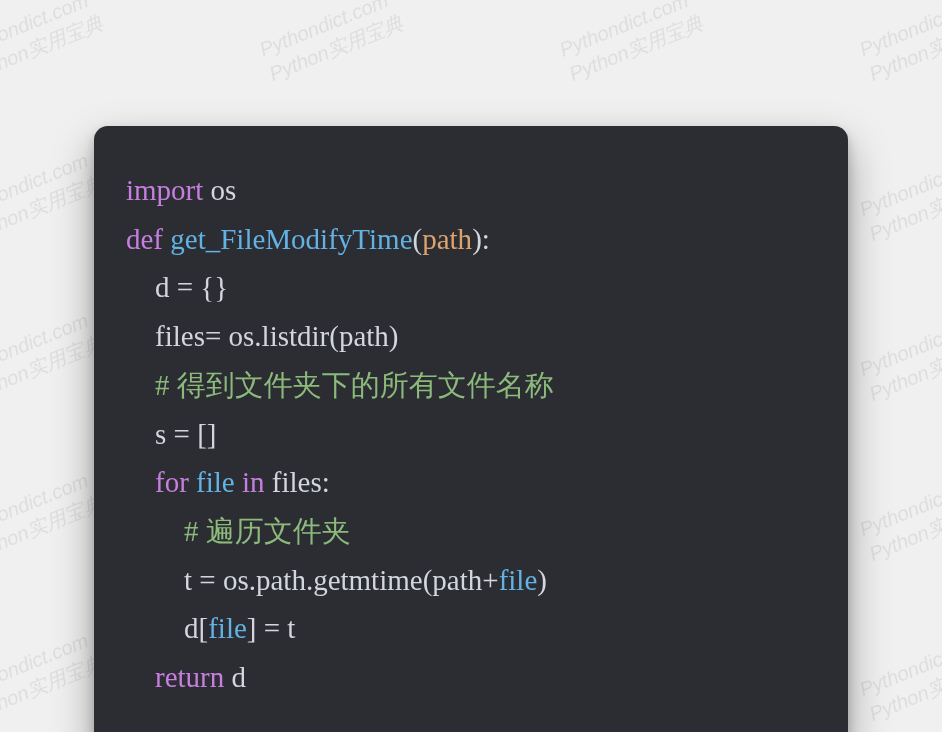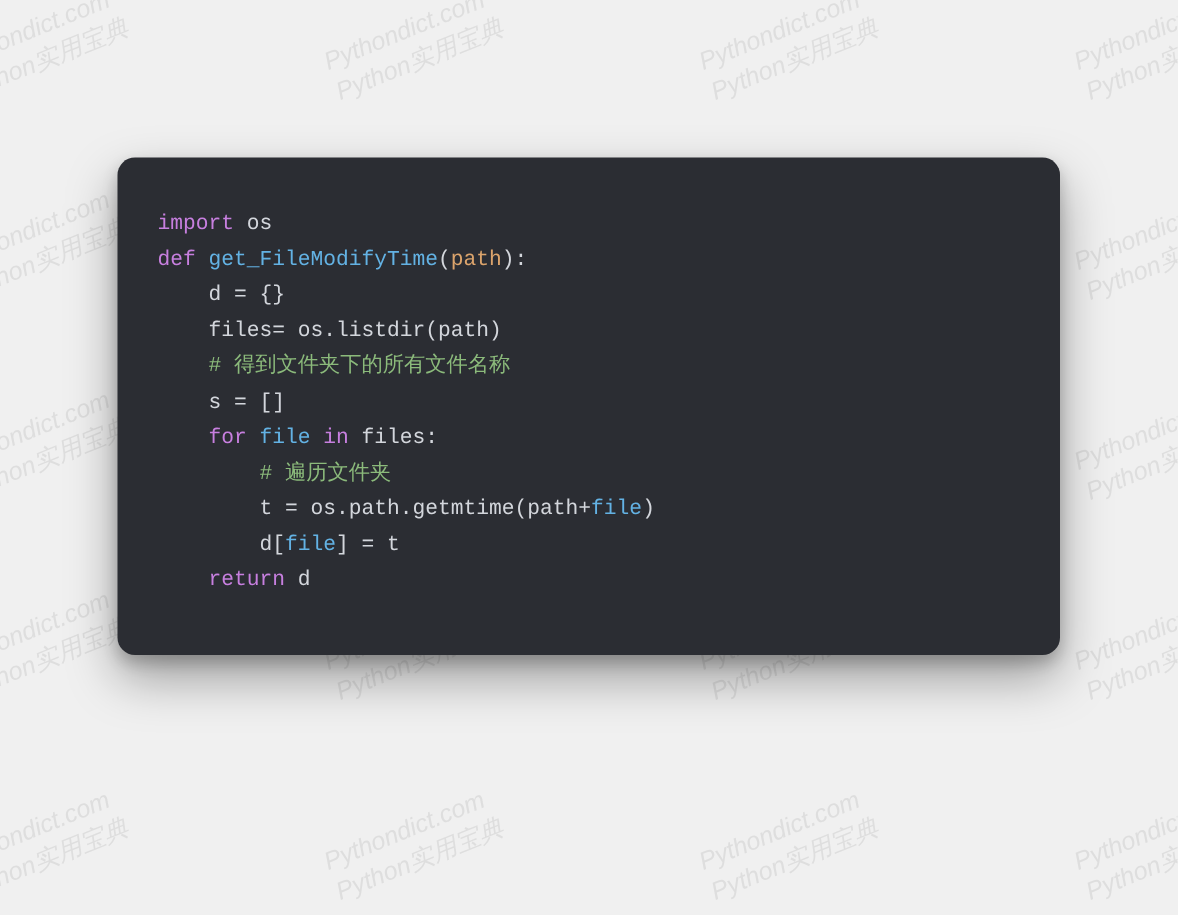--- a/index.html
+++ b/index.html
@@ -44,24 +44,24 @@
     background: #2b2d33;
     border-radius: 14px;
     box-shadow: 0 18px 40px rgba(0,0,0,0.35), 0 6px 12px rgba(0,0,0,0.2);
     padding: 40px 32px 44px 32px;
     box-sizing: border-box;
     z-index: 1;
   }
 
   pre.code {
     margin: 0;
-    font-size: 17px;
+    font-size: 29px;
     line-height: 1.68;
     color: #d3d6dc;
-    font-family: Liberation Mono, monospace;
+    font-family: Liberation Serif, serif;
     white-space: pre;
   }
 
   .tok-kw      { color: #c77fdf; }  
   .tok-mod     { color: #d3d6dc; }
   .tok-defname { color: #63b2e4; }
   .tok-param   { color: #dca46c; }
   .tok-var     { color: #d3d6dc; }
   .tok-comment { color: #8bba7b; }
   .tok-op      { color: #d3d6dc; }

